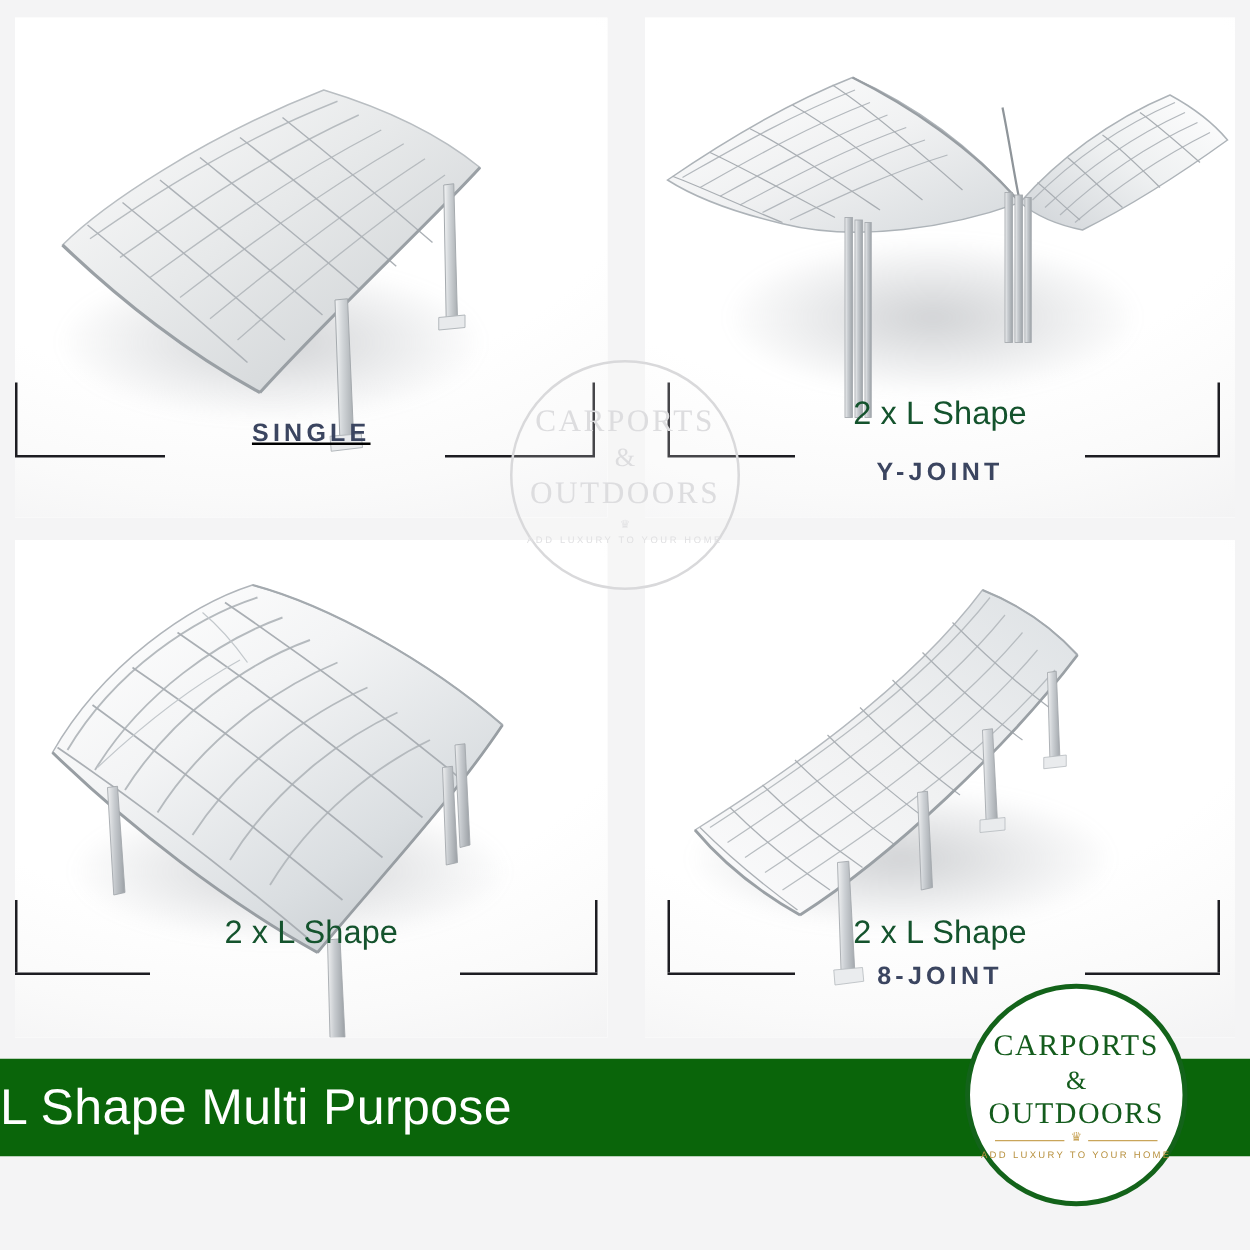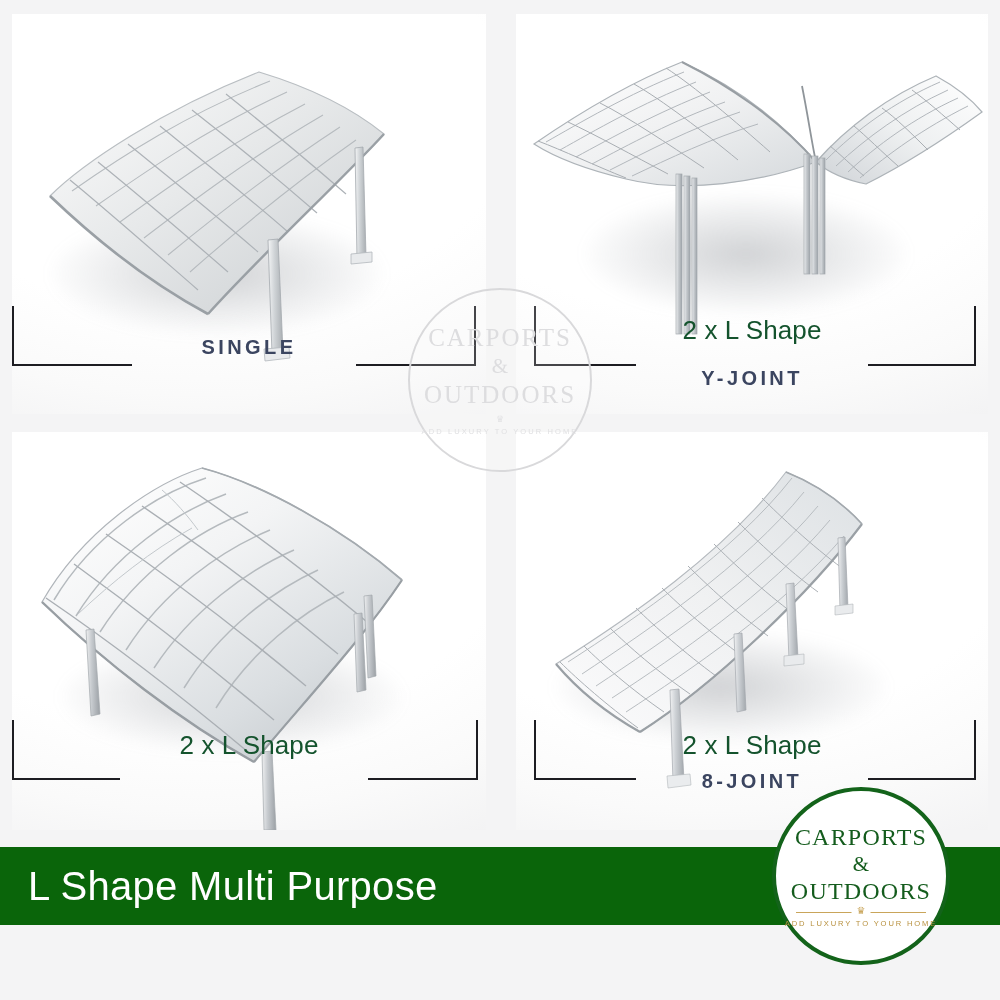--- a/index.html
+++ b/index.html
@@ -100,21 +100,20 @@
   .banner {
     position: absolute;
     left: 0; top: 847px;
     width: 1000px; height: 78px;
     background: #0a650a;
     display: flex; align-items: center;
   }
   .banner-title {
     color: #ffffff;
     font-size: 40px;
-    margin-left: 28px;
     letter-spacing: .3px;
     white-space: nowrap;
   }
 
   
   .logo {
     position: absolute;
     left: 772px; top: 787px;
     width: 178px; height: 178px;
     border-radius: 50%;
@@ -197,21 +196,21 @@
       </div>
 
       <div class="measure" style="left:0px; top:292px; width:120px;">
         <div class="stem" style="left:0;"></div>
         <div class="base" style="left:0; width:120px;"></div>
       </div>
       <div class="measure" style="left:344px; top:292px; width:120px;">
         <div class="stem" style="right:0;"></div>
         <div class="base" style="right:0; width:120px;"></div>
       </div>
-      <div class="cap-wrap" style="left:0; top:322px; width:474px;">
+      <div class="cap-wrap" style="left:0; top:322px; width:474px;text-decoration:underline;">
         <div class="cap-sub"></div>
         <div class="cap-main">SINGLE</div>
       </div>
     </div>
 
     <div class="panel p-tr">
       <div class="panel-inner"></div>
       <div class="floorshadow" style="left:70px; top:180px; width:320px; height:120px;"></div>
       <div class="art">
         <svg viewBox="0 0 472 400" preserveAspectRatio="none">

